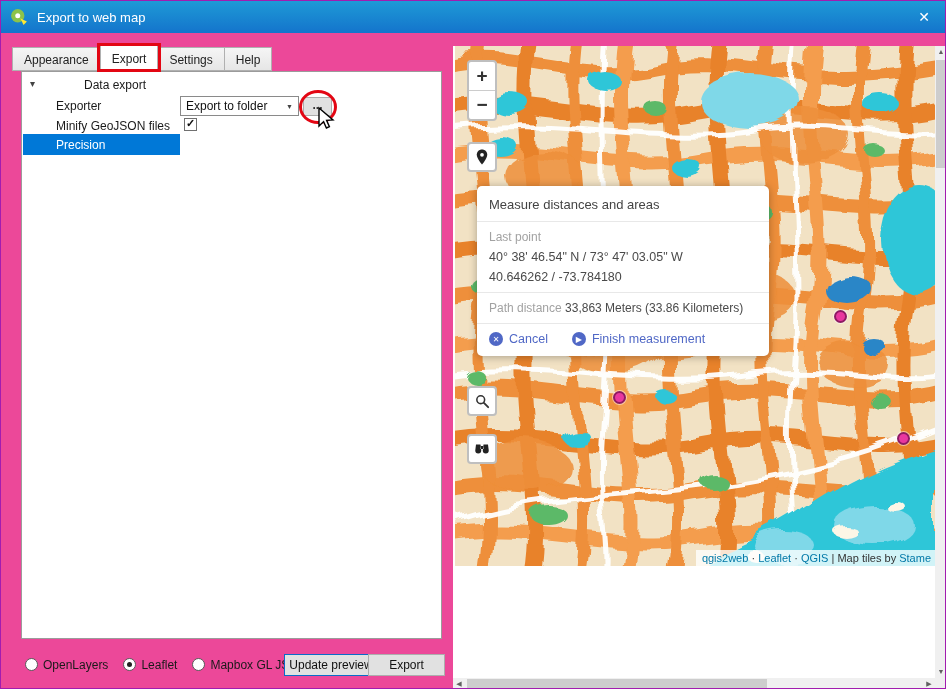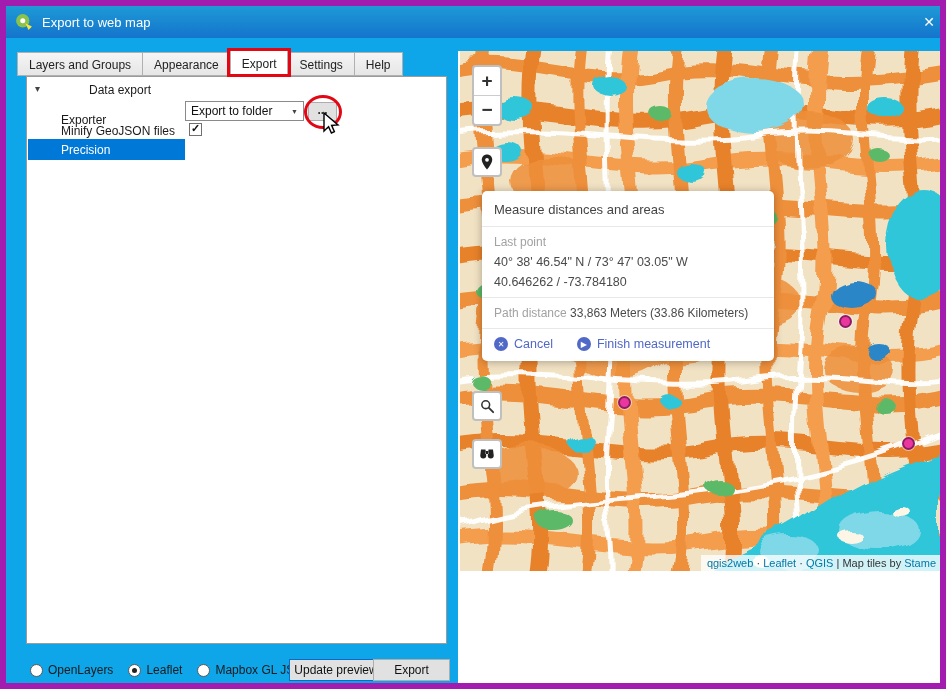--- a/index.html
+++ b/index.html
@@ -1,19 +1,19 @@
 <!DOCTYPE html>
 <html style="--accent: #0078d7; --titlebar1: #1e9ad6; --titlebar2: #1474cc; --annotation: #e30613; --land: #f2e2c4; --street: #ee8f3a; --street_dark: #e8822c; --street_light: #f49d4d; --water: #2fc6d8; --water_light: #7fd8e8; --water_dark: #2c86c7; --park: #5cb968; --marker: #e9379f; --marker_ring: #8e1b63; --link: #0078a8; --measure_link: #5068c6;"><head>
 <meta charset="utf-8">
 <style>
   * { box-sizing: border-box; margin: 0; padding: 0; }
   html,body { font-family: "Liberation Sans", sans-serif; background:#fff; }
   #window {
     position: relative; width: 946px; height: 689px;
-    background:#0ea5e9; border:6px solid #a21caf; overflow:hidden;
+    background:#ec4899; border:1px solid #a21caf; overflow:hidden;
     font-size:12px; color:#1a1a1a;
   }
   
   .titlebar {
     position:absolute; left:0; top:0; width:946px; height:32px;
     background:linear-gradient(180deg, var(--titlebar1,#1e9ad6), var(--titlebar2,#1474cc));
     display:flex; align-items:center; color:#fff;
   }
   .app-icon { width:20px; height:20px; margin:0 8px 0 8px; display:inline-flex; }
   .titlebar-title { font-size:13px; }
@@ -69,21 +69,21 @@
   .checkbox {
     position:absolute; width:13px; height:13px; background:#fff;
     border:1px solid #707070; display:inline-block;
   }
   .checkbox.checked::after {
     content:"✓"; position:absolute; left:1px; top:-2px;
     font-size:11px; font-weight:bold; color:#111;
   }
   
   .footer { position:absolute; left:24px; top:652px; height:24px; display:flex; align-items:center; }
-  .radio-group { display:flex; align-items:center; margin-right:15px; }
+  .radio-group { display:flex; margin-right:15px; }
   .radio {
     width:13px; height:13px; border:1px solid #595959; border-radius:50%;
     background:#fff; display:inline-block; position:relative; margin-right:5px;
   }
   .radio.checked::after {
     content:""; position:absolute; left:3px; top:3px; width:5px; height:5px;
     border-radius:50%; background:#222;
   }
   .btn {
     position:absolute; height:22px; background:#e1e1e1; border:1px solid #adadad;
@@ -162,35 +162,34 @@
         <circle cx="10.5" cy="10.5" r="8" fill="#8bc34a"></circle>
         <circle cx="10.5" cy="10.5" r="3" fill="#fff"></circle>
         <path d="M13.5,13.5 L21.5,17.5 L17.5,21.5 Z" fill="#ffe733"></path>
       </svg>
     </span>
     <span class="titlebar-title">Export to web map</span>
     <span class="close-btn">✕</span>
   </div>
 
   <div class="tabbar">
-    <div class="tab">Layers and Groups</div>
     <div class="tab">Appearance</div>
     <div class="tab active">
       <span>Export</span>
       <span class="red-box"></span>
     </div>
     <div class="tab">Settings</div>
     <div class="tab">Help</div>
   </div>
 
   <div class="panel">
     <span class="tree-caret">▾</span>
     <span class="group-label">Data export</span>
 
-    <span class="row-label" style="top:36px;">Exporter</span>
+    <span class="row-label" style="top:27px;">Exporter</span>
     <div class="combo" style="left:158px; top:24px; width:119px; height:20px;">
       <span>Export to folder</span>
       <span class="combo-arrow">▼</span>
     </div>
     <div class="browse-btn">
       <span>...</span>
       <span class="red-circle"></span>
     </div>
     <svg class="cursor-svg" width="24" height="26" viewBox="0 0 24 26">
       <path d="M5,2 L5,20 L9.6,15.6 L12.4,22 L15.4,20.6 L12.6,14.4 L19,14 Z" fill="#fff" stroke="#000" stroke-width="1.4"></path>

